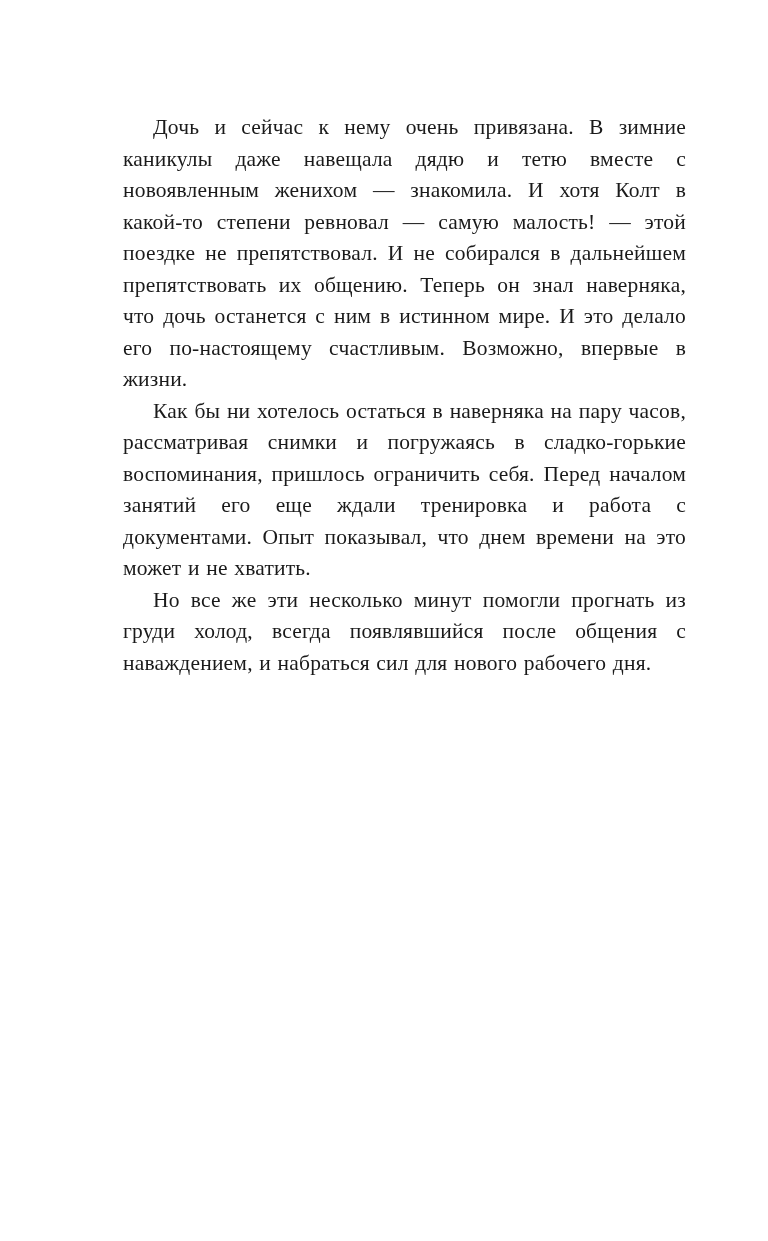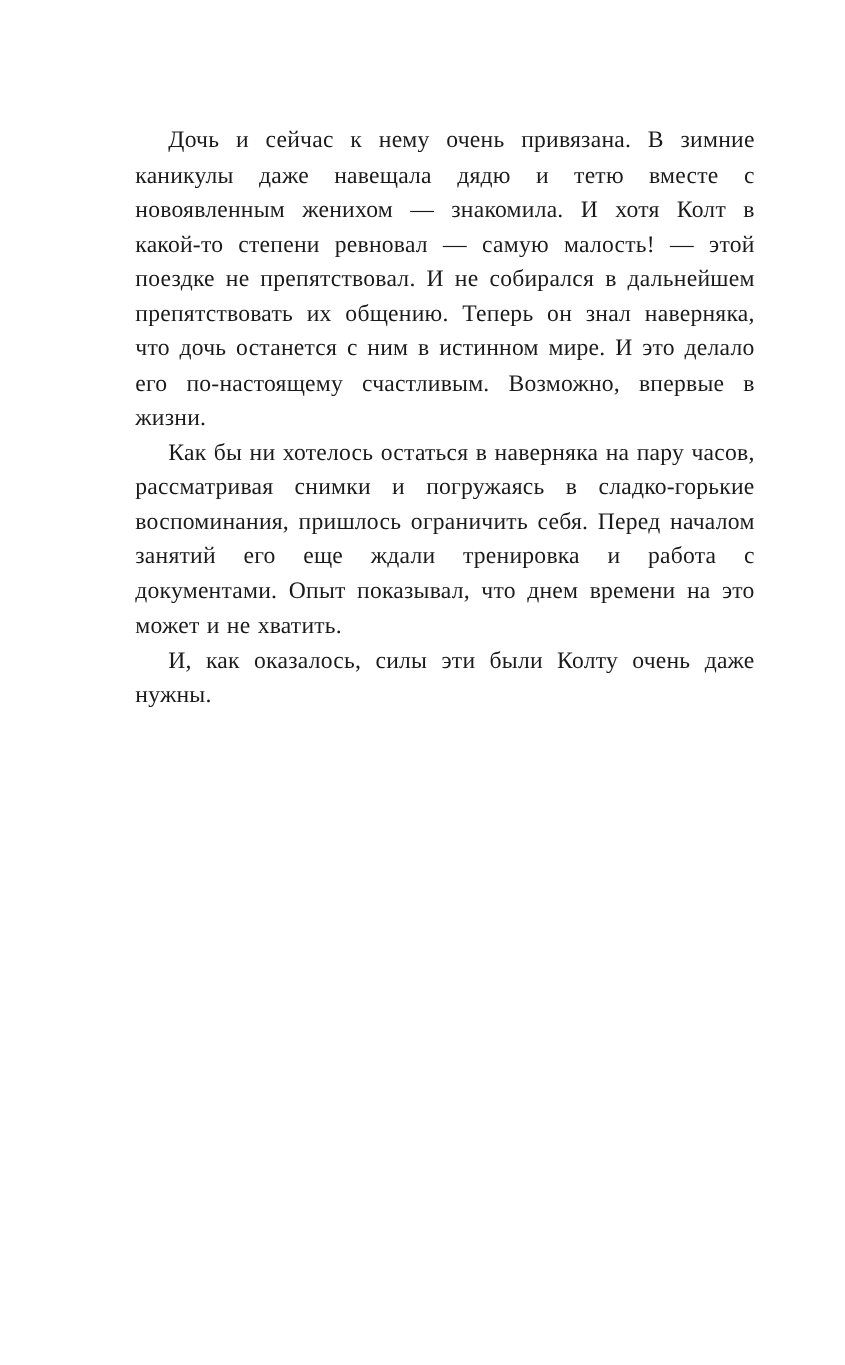--- a/index.html
+++ b/index.html
@@ -31,14 +31,14 @@
     word-spacing: 1px;
     hyphens: auto;
   }
 </style>
 </head>
 <body>
 
 <div class="book-page" lang="ru">
   <p>Дочь и сейчас к нему очень привязана. В зимние каникулы даже навещала дядю и тетю вместе с новоявленным женихом — знакомила. И хотя Колт в какой-то степени ревновал — самую малость! — этой поездке не препятствовал. И не собирался в дальнейшем препятствовать их общению. Теперь он знал наверняка, что дочь останется с ним в истинном мире. И это делало его по-настоящему счастливым. Возможно, впервые в жизни.</p>
   <p>Как бы ни хотелось остаться в наверняка на пару часов, рассматривая снимки и погружаясь в сладко-горькие воспоминания, пришлось ограничить себя. Перед началом занятий его еще ждали тренировка и работа с документами. Опыт показывал, что днем времени на это может и не хватить.</p>
-  <p>И, как оказалось, силы эти были Колту очень даже нужны.</p>
+  <p>Но все же эти несколько минут помогли прогнать из груди холод, всегда появлявшийся после общения с наваждением, и набраться сил для нового рабочего дня.</p>
 </div>
 
 </body></html>

